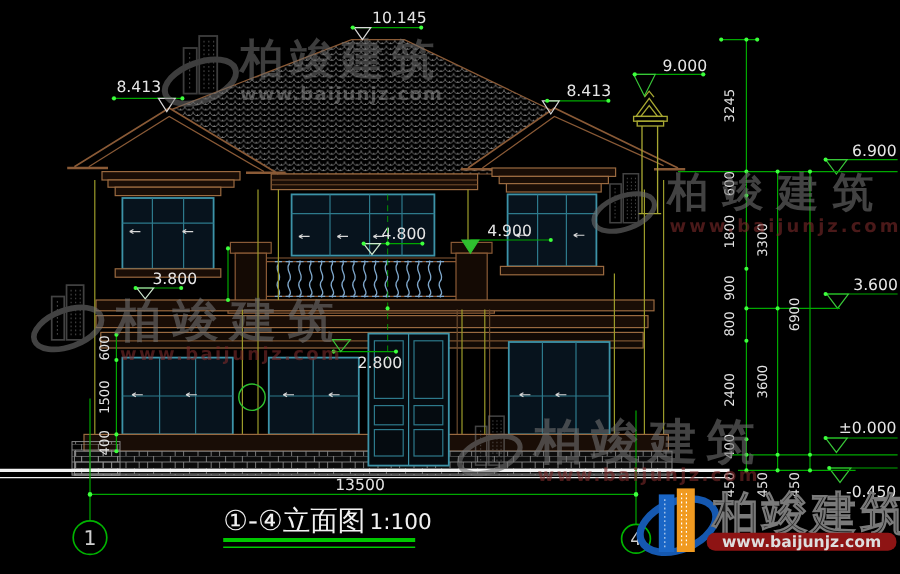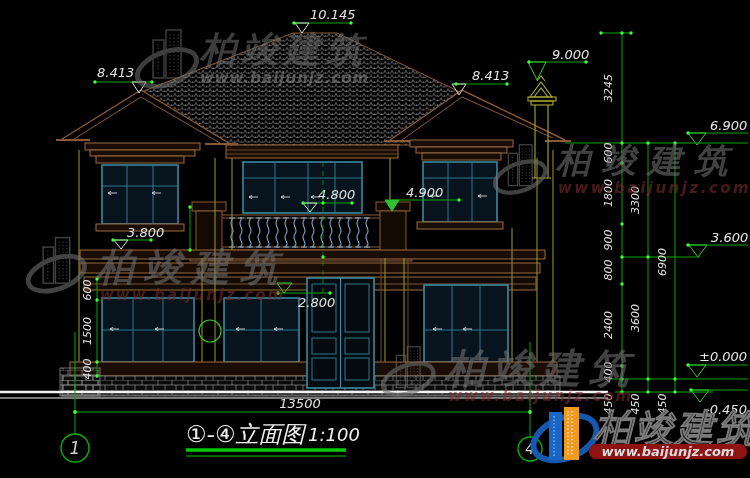--- a/index.html
+++ b/index.html
@@ -1,17 +1,17 @@
 <!DOCTYPE html>
 <html><head>
 <meta charset="utf-8">
 <style>
   html,body{margin:0;padding:0;background:#000;}
   .stage{position:relative;width:750px;height:478px;background:#000;overflow:hidden;
-         font-family:"DejaVu Sans",sans-serif;font-style:italic;}
+         font-family:"DejaVu Sans",sans-serif;}
   svg{display:block}
   text{font-family:"DejaVu Sans",sans-serif;}
   .dim{fill:#e2e2e2;font-size:11px;}
   .lvl{fill:#e6e6e6;font-size:13px;}
   .wm-big{fill:#6f6f6f;font-weight:bold;}
   .wm-www{fill:#7c2a2a;font-weight:bold;}
 </style>
 </head>
 <body>
 

